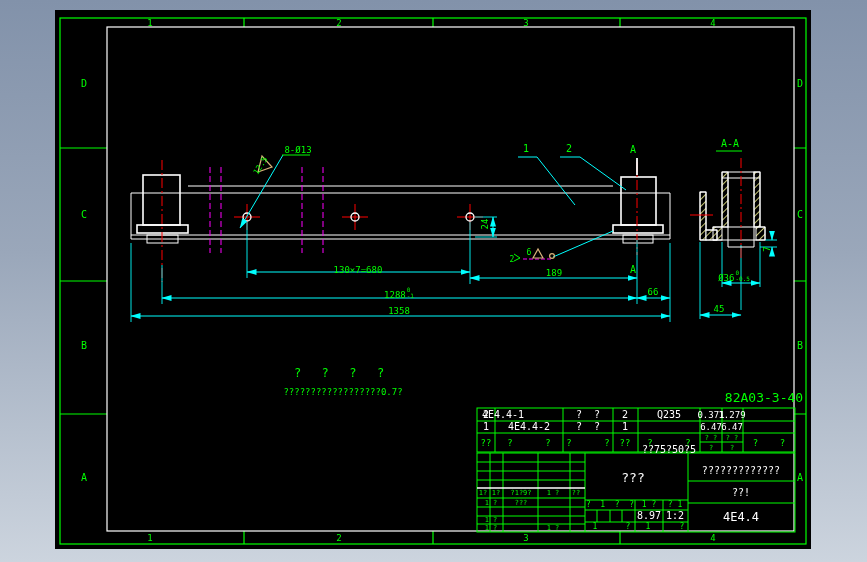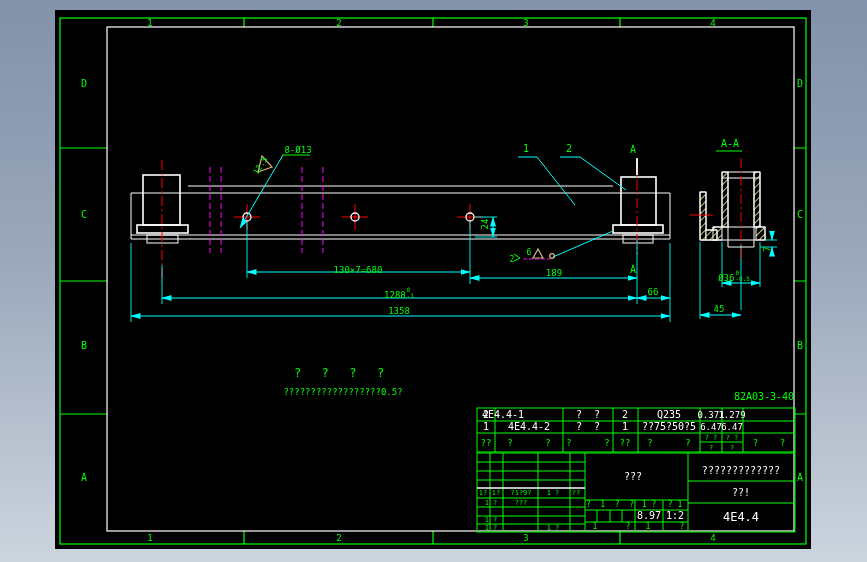--- a/index.html
+++ b/index.html
@@ -4,21 +4,21 @@
 <style>
   html,body{margin:0;padding:0;width:867px;height:562px;overflow:hidden;
     font-family:"DejaVu Sans Mono","Liberation Mono",monospace;}
   .desktop{position:relative;width:867px;height:562px;
     background:linear-gradient(180deg,#8292aa 0%,#9aa7ba 45%,#ccd4de 100%);}
   .viewport{position:absolute;left:55px;top:10px;width:756px;height:539px;background:#000;overflow:hidden;}
   svg.cad{position:absolute;left:0;top:0;}
   .t{position:absolute;transform:translate(-50%,-50%);line-height:1;white-space:pre;
      font-family:"DejaVu Sans Mono","Liberation Mono",monospace;}
   .gr{color:#00ff00}.wh{color:#ffffff}
-  .s7{font-size:7px}.s8{font-size:8px}.s9{font-size:9px}.s10{font-size:10px}.s12{font-size:12px}.s13{font-size:10px}
+  .s7{font-size:7px}.s8{font-size:8px}.s9{font-size:9px}.s10{font-size:10px}.s12{font-size:12px}.s13{font-size:13px}
   .rot90{transform:translate(-50%,-50%) rotate(-90deg)}
   .rot55{transform:translate(-50%,-50%) rotate(-57deg)}
   .dimc{display:inline-flex;align-items:flex-end}
   .tol{display:inline-flex;flex-direction:column;font-size:6px;line-height:1.05;margin-left:1px;text-align:left}
   .lsp2{letter-spacing:2px}
 </style>
 </head>
 <body>
 
 <div class="desktop">
@@ -171,35 +171,35 @@
     <span class="t gr s9" style="left:499px;top:263px">189</span>
     <span class="t gr s9 dimc" style="left:344px;top:283px"><span>1288</span><span class="tol"><span>0</span><span>-1</span></span></span>
     <span class="t gr s9" style="left:598px;top:282px">66</span>
     <span class="t gr s9" style="left:344px;top:301px">1358</span>
     <span class="t gr s9 rot90" style="left:430px;top:214px">24</span>
     <span class="t gr s9 dimc" style="left:679px;top:266px"><span>Ø36</span><span class="tol"><span>0</span><span>-0.5</span></span></span>
     <span class="t gr s9" style="left:664px;top:299px">45</span>
     <span class="t gr s9 rot90" style="left:712px;top:239px">7</span>
 
     <span class="t gr s12 lsp2" style="left:285px;top:363px">?  ?  ?  ?</span>
-    <span class="t gr s9" style="left:288px;top:382px">??????????????????0.5?</span>
+    <span class="t gr s9" style="left:288px;top:382px">??????????????????0.7?</span>
     <span class="t gr s13" style="left:709px;top:387px">82A03-3-40</span>
 
     <span class="t wh s10" style="left:431px;top:405px">2</span>
     <span class="t wh s10" style="left:448px;top:405px">4E4.4-1</span>
     <span class="t wh s10" style="left:533px;top:405px">?  ?</span>
     <span class="t wh s10" style="left:570px;top:405px">2</span>
     <span class="t wh s10" style="left:614px;top:405px">Q235</span>
     <span class="t wh s9" style="left:656px;top:405px">0.371</span>
     <span class="t wh s9" style="left:677px;top:405px">1.279</span>
     <span class="t wh s10" style="left:431px;top:417px">1</span>
     <span class="t wh s10" style="left:474px;top:417px">4E4.4-2</span>
     <span class="t wh s10" style="left:533px;top:417px">?  ?</span>
     <span class="t wh s10" style="left:570px;top:417px">1</span>
-    <span class="t wh s10" style="left:614px;top:417px">??75?50?5</span>
+    <span class="t wh s10" style="left:614px;top:440px">??75?50?5</span>
     <span class="t wh s9" style="left:656px;top:417px">6.47</span>
     <span class="t wh s9" style="left:677px;top:417px">6.47</span>
     <span class="t gr s9" style="left:431px;top:433px">??</span>
     <span class="t gr s9" style="left:474px;top:433px">?      ?</span>
     <span class="t gr s9" style="left:533px;top:433px">?      ?</span>
     <span class="t gr s9" style="left:570px;top:433px">??</span>
     <span class="t gr s9" style="left:614px;top:433px">?      ?</span>
     <span class="t gr s7" style="left:656px;top:428px">? ?</span>
     <span class="t gr s7" style="left:677px;top:428px">? ?</span>
     <span class="t gr s7" style="left:656px;top:438px">?</span>

